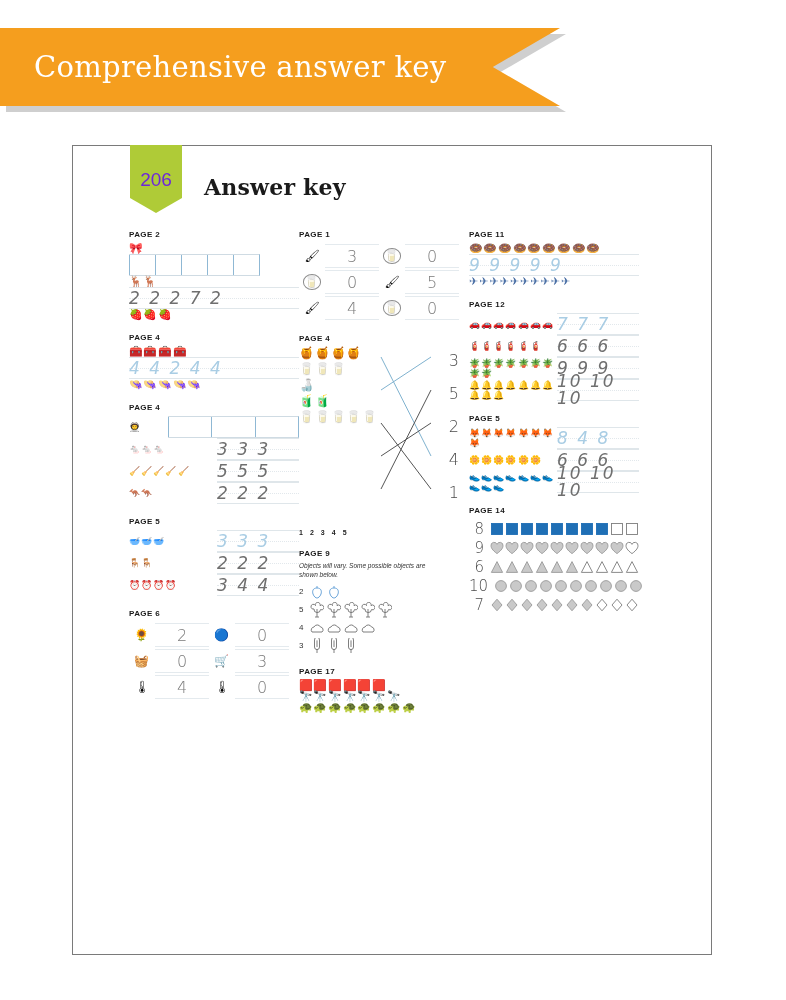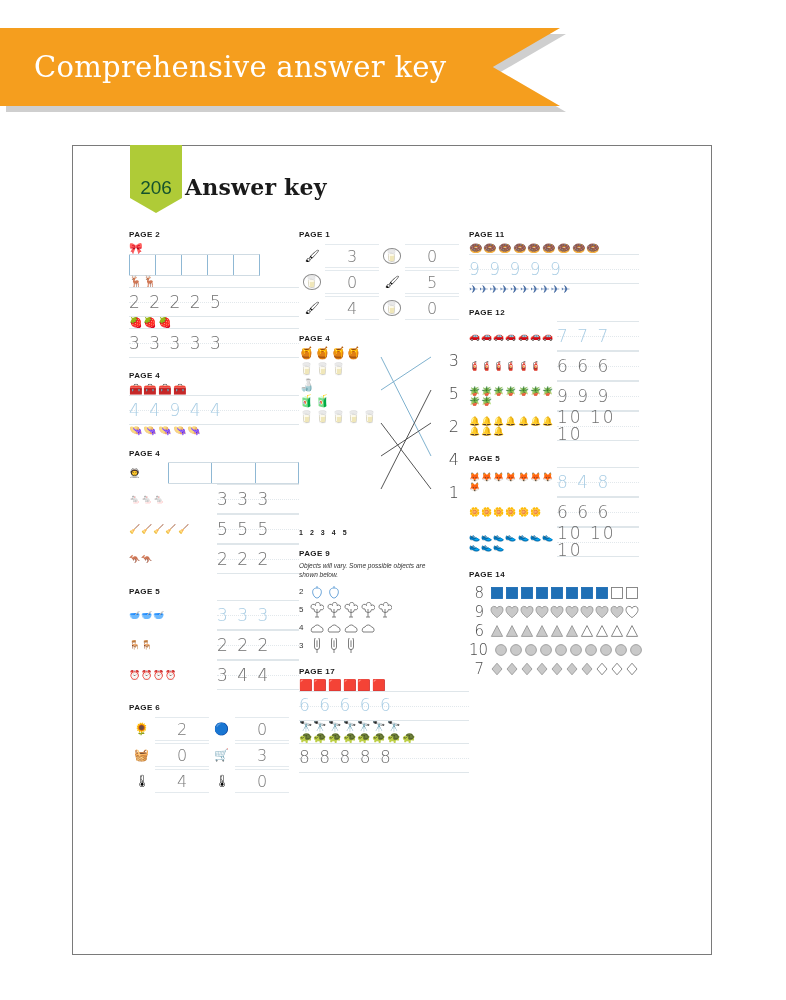--- a/index.html
+++ b/index.html
@@ -41,25 +41,25 @@
   }
 
   
   .page-tag{
     position:absolute;left:57px;top:-1px;width:52px;height:68px;
     background:#afcb37;
     clip-path:polygon(0 0,100% 0,100% 78%,50% 100%,0 78%);
     display:flex;align-items:flex-start;justify-content:center;
   }
   .page-tag span{
-    color:#14532d;font-size:19px;font-weight:400;margin-top:32px;
+    color:#6d28d9;font-size:19px;font-weight:400;margin-top:24px;
     font-family:"Liberation Sans",sans-serif;
   }
   .ak-title{
-    position:absolute;left:112px;top:28px;
+    position:absolute;left:131px;top:28px;
     font-family:"DejaVu Serif",serif;
     font-size:22px;font-weight:700;color:#1a1a1a;letter-spacing:.2px;
   }
 
   
   .cols{position:absolute;left:0;top:84px;width:640px;height:720px;}
   .col{position:absolute;top:0;width:170px;}
   .col1{left:56px;}
   .col2{left:226px;}
   .col3{left:396px;}
@@ -74,21 +74,21 @@
     margin:0 0 4px 0;width:140px;
   }
   .glyphrow{display:flex;align-items:center;flex-wrap:wrap;gap:1px;line-height:1;}
   .glyphrow span{font-size:11px;line-height:1;}
   .mini span{font-size:9px;}
 
   
   .band{
     position:relative;display:flex;align-items:center;
     border-top:1px solid #dfe6ea;border-bottom:1px solid #dfe6ea;
-    height:30px;box-sizing:border-box;
+    height:22px;box-sizing:border-box;font-style:italic;
   }
   .band:before{
     content:"";position:absolute;left:0;right:0;top:50%;
     border-top:1px dotted #e2e8ec;
   }
   .band .num{
     font-family:"DejaVu Sans",sans-serif;
     font-size:17px;font-weight:300;color:#6f6f6f;
     letter-spacing:2px;position:relative;z-index:2;line-height:1;
   }
@@ -175,41 +175,38 @@
             <div></div>
             <div></div>
             <div></div>
             <div></div>
           </div>
           <div class="glyphrow ">
             <span>🦌</span>
             <span>🦌</span>
           </div>
           <div class="band">
-            <div class="num">2 2 2 2 5</div>
+            <div class="num">2 2 2 7 2</div>
           </div>
           <div class="glyphrow ">
             <span>🍓</span>
             <span>🍓</span>
             <span>🍓</span>
-          </div>
-          <div class="band">
-            <div class="num">3 3 3 3 3</div>
           </div>
         </div>
         <div class="pg-block">
           <div class="pg-label">PAGE 4</div>
           <div class="glyphrow ">
             <span>🧰</span>
             <span>🧰</span>
             <span>🧰</span>
             <span>🧰</span>
           </div>
           <div class="band">
-            <div class="num blue">4 4 9 4 4</div>
+            <div class="num blue">4 4 2 4 4</div>
           </div>
           <div class="glyphrow ">
             <span>👒</span>
             <span>👒</span>
             <span>👒</span>
             <span>👒</span>
             <span>👒</span>
           </div>
         </div>
         <div class="pg-block">
@@ -499,44 +496,38 @@
         <div class="pg-block">
           <div class="pg-label">PAGE 17</div>
           <div class="glyphrow ">
             <span style="color: rgb(224, 59, 46);">🟥</span>
             <span style="color: rgb(224, 59, 46);">🟥</span>
             <span style="color: rgb(224, 59, 46);">🟥</span>
             <span style="color: rgb(224, 59, 46);">🟥</span>
             <span style="color: rgb(224, 59, 46);">🟥</span>
             <span style="color: rgb(224, 59, 46);">🟥</span>
           </div>
-          <div class="band">
-            <div class="num blue">6 6 6 6 6</div>
-          </div>
           <div class="glyphrow ">
             <span style="color: rgb(58, 74, 107);">🔭</span>
             <span style="color: rgb(58, 74, 107);">🔭</span>
             <span style="color: rgb(58, 74, 107);">🔭</span>
             <span style="color: rgb(58, 74, 107);">🔭</span>
             <span style="color: rgb(58, 74, 107);">🔭</span>
             <span style="color: rgb(58, 74, 107);">🔭</span>
             <span style="color: rgb(58, 74, 107);">🔭</span>
           </div>
           <div class="glyphrow ">
             <span style="color: rgb(75, 181, 67);">🐢</span>
             <span style="color: rgb(75, 181, 67);">🐢</span>
             <span style="color: rgb(75, 181, 67);">🐢</span>
             <span style="color: rgb(75, 181, 67);">🐢</span>
             <span style="color: rgb(75, 181, 67);">🐢</span>
             <span style="color: rgb(75, 181, 67);">🐢</span>
             <span style="color: rgb(75, 181, 67);">🐢</span>
             <span style="color: rgb(75, 181, 67);">🐢</span>
-          </div>
-          <div class="band">
-            <div class="num">8 8 8 8 8</div>
           </div>
         </div>
       </div>
     <div class="col col3">
         <div class="pg-block">
           <div class="pg-label">PAGE 11</div>
           <div class="glyphrow ">
             <span style="color: rgb(232, 116, 155);">🍩</span>
             <span style="color: rgb(232, 116, 155);">🍩</span>
             <span style="color: rgb(232, 116, 155);">🍩</span>

